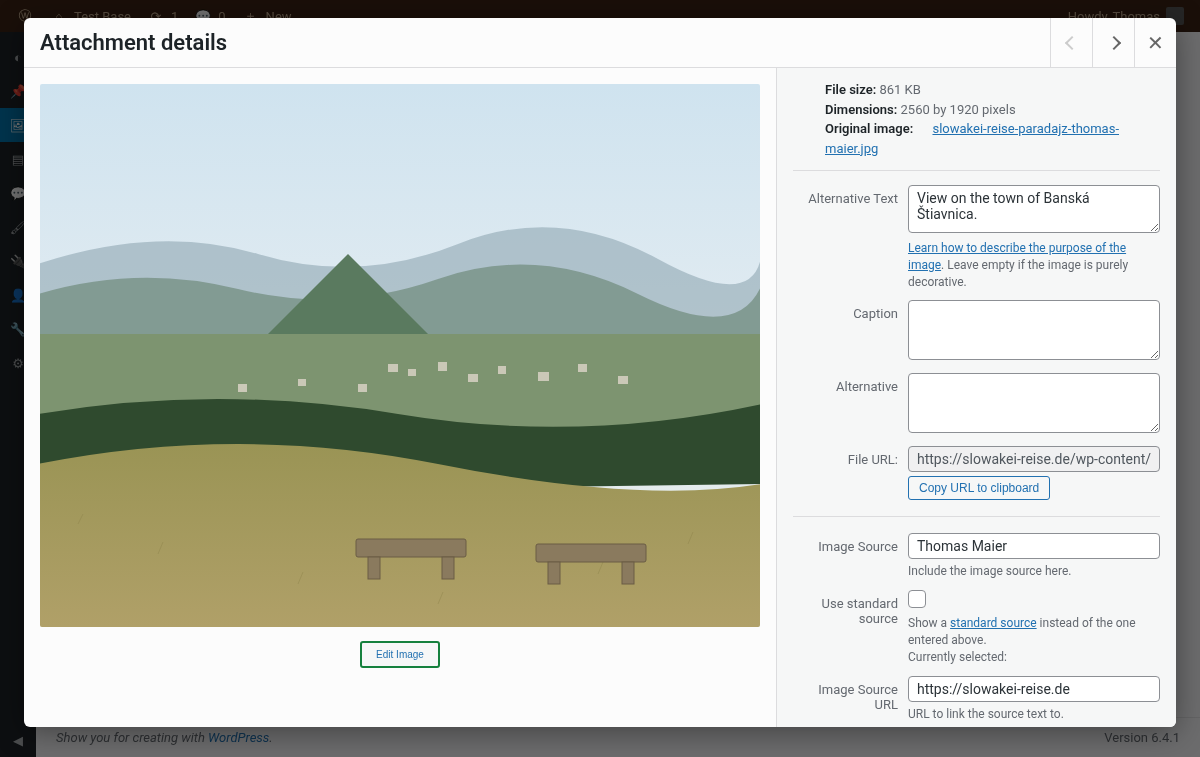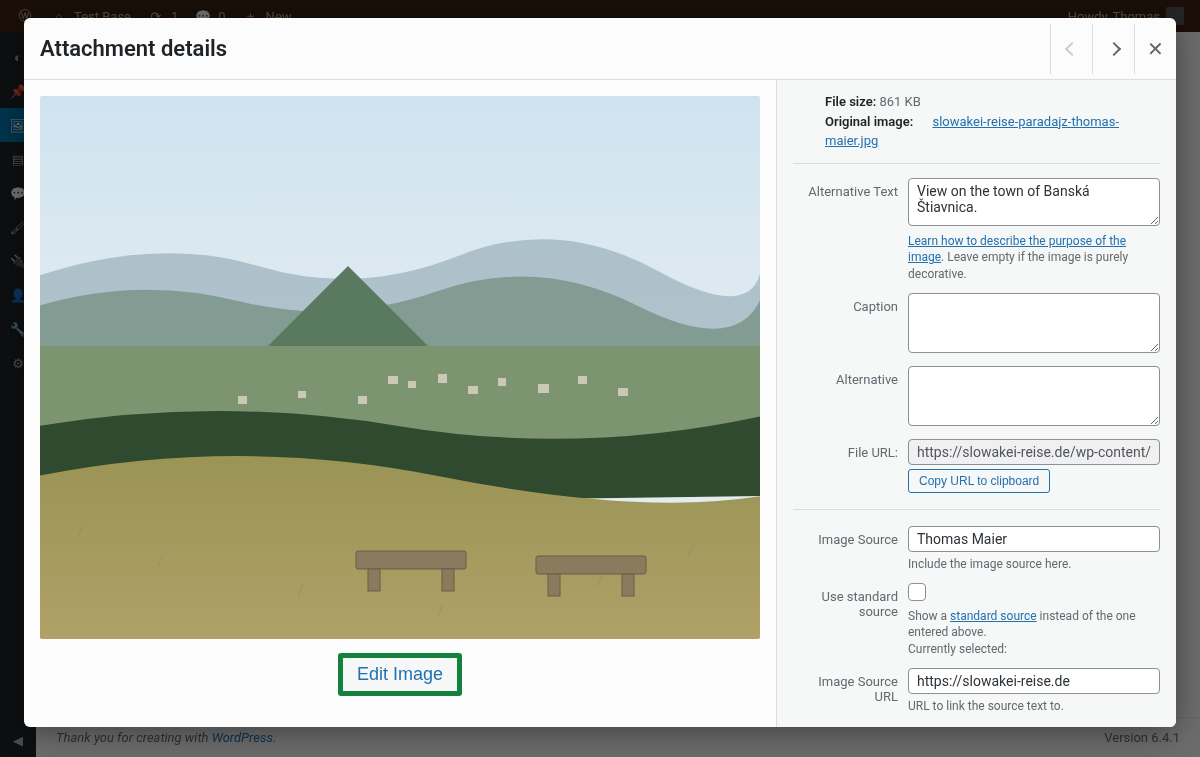--- a/index.html
+++ b/index.html
@@ -20,35 +20,35 @@
   .wp-body-bg { position: absolute; top: 32px; left: 36px; right: 0; bottom: 0; background: #f0f0f1; z-index: 0; }
   .wp-body-bg .footer { position: absolute; bottom: 0; left: 0; right: 0; height: 40px; padding: 0 20px; display: flex; align-items: center; justify-content: space-between; color: #646970; font-size: 13px; border-top: 1px solid #dcdcde; }
   .wp-body-bg .footer a { color: #2271b1; text-decoration: none; }
   .wp-body-bg .footer em { font-style: italic; }
 
   
   .modal-backdrop { position: absolute; inset: 0; background: rgba(0,0,0,0.55); z-index: 5; }
 
   .media-modal { position: absolute; top: 18px; left: 24px; right: 24px; bottom: 30px; background: #fcfcfc; border-radius: 6px; z-index: 10; box-shadow: 0 5px 30px rgba(0,0,0,0.4); display: flex; flex-direction: column; overflow: hidden; }
 
-  .media-modal-header { height: 62px; border-bottom: 1px solid #dcdcde; display: flex; align-items: center; padding-left: 16px; }
+  .media-modal-header { height: 50px; border-bottom: 1px solid #dcdcde; display: flex; align-items: center; padding-left: 16px; }
   .media-modal-header h1 { font-size: 22px; font-weight: 600; color: #1d2327; flex: 1; }
   .media-modal-header .nav-btn { width: 42px; height: 50px; border-left: 1px solid #dcdcde; display: flex; align-items: center; justify-content: center; color: #666; cursor: pointer; background: none; border-top: none; border-right: none; border-bottom: none; }
   .media-modal-header .nav-btn.disabled { color: #ccc; cursor: default; }
   .media-modal-header .close-btn { width: 42px; height: 50px; border-left: 1px solid #dcdcde; display: flex; align-items: center; justify-content: center; color: #666; cursor: pointer; font-size: 20px; background: none; border-top: none; border-right: none; border-bottom: none; }
 
   .media-modal-content { flex: 1; display: flex; overflow: hidden; }
 
   .attachment-media-view { flex: 1; padding: 16px; display: flex; flex-direction: column; align-items: center; overflow: auto; }
   .thumbnail { width: 100%; max-width: 724px; height: 543px; position: relative; border-radius: 2px; overflow: hidden; }
 
   
   .thumbnail svg { width: 100%; height: 100%; display: block; }
 
-  .edit-image-btn { margin-top: 14px; background: #f6f7f7; border: 5px solid #15803d; color: #2271b1; padding: 6px 14px; border-radius: 3px; font-size: 18px; cursor: pointer; }
+  .edit-image-btn { margin-top: 14px; background: #f6f7f7; border: 2px solid #15803d; color: #2271b1; padding: 6px 14px; border-radius: 3px; font-size: 10px; cursor: pointer; }
 
   .attachment-info { width: 400px; border-left: 1px solid #dcdcde; padding: 12px 16px 16px 16px; overflow-y: auto; font-size: 13px; color: #646970; background: #f6f7f7; }
   .attachment-info .details { padding-bottom: 12px; border-bottom: 1px solid #dcdcde; margin-bottom: 14px; }
   .attachment-info .details div { line-height: 1.5; padding-left: 32px; }
   .attachment-info .details strong { color: #1d2327; font-weight: 600; }
   .attachment-info .details a { color: #2271b1; text-decoration: underline; margin-left: 16px; }
 
   .settings .setting { display: flex; margin-bottom: 10px; align-items: flex-start; }
   .settings .setting .label { width: 115px; text-align: right; padding-right: 10px; padding-top: 6px; color: #646970; font-size: 13px; }
   .settings .setting .field { flex: 1; }
@@ -107,21 +107,21 @@
   <div class="mi">🖌</div>
   <div class="mi">🔌</div>
   <div class="mi">👤</div>
   <div class="mi">🔧</div>
   <div class="mi">⚙</div>
   <div class="mi collapse">◀</div>
 </div>
 
 <div class="wp-body-bg">
   <div class="footer">
-    <div><em><span>Thank you for creating with </span><a href="#">WordPress</a><span>.</span></em></div>
+    <div><em><span>Show you for creating with </span><a href="#">WordPress</a><span>.</span></em></div>
     <div>Version 6.4.1</div>
   </div>
 </div>
 
 <div class="modal-backdrop"></div>
 
 <div class="media-modal">
   <div class="media-modal-header">
     <h1>Attachment details</h1>
     <button class="nav-btn disabled">
@@ -196,20 +196,21 @@
             <rect x="584" y="478" width="12" height="22"></rect>
           </g>
         </svg>
       </div>
       <button class="edit-image-btn">Edit Image</button>
     </div>
 
     <div class="attachment-info">
       <div class="details">
         <div><strong>File size:</strong> <span>861 KB</span></div>
+        <div><strong>Dimensions:</strong> <span>2560 by 1920 pixels</span></div>
         <div><strong>Original image:</strong> <a href="#">slowakei-reise-paradajz-thomas-maier.jpg</a></div>
       </div>
 
       <div class="settings">
 
         <div class="setting">
           <div class="label">Alternative Text</div>
           <div class="field">
             <textarea style="">View on the town of Banská Štiavnica.</textarea>
             <div class="help"><a href="#">Learn how to describe the purpose of the image</a><span>. Leave empty if the image is purely decorative.</span></div>

